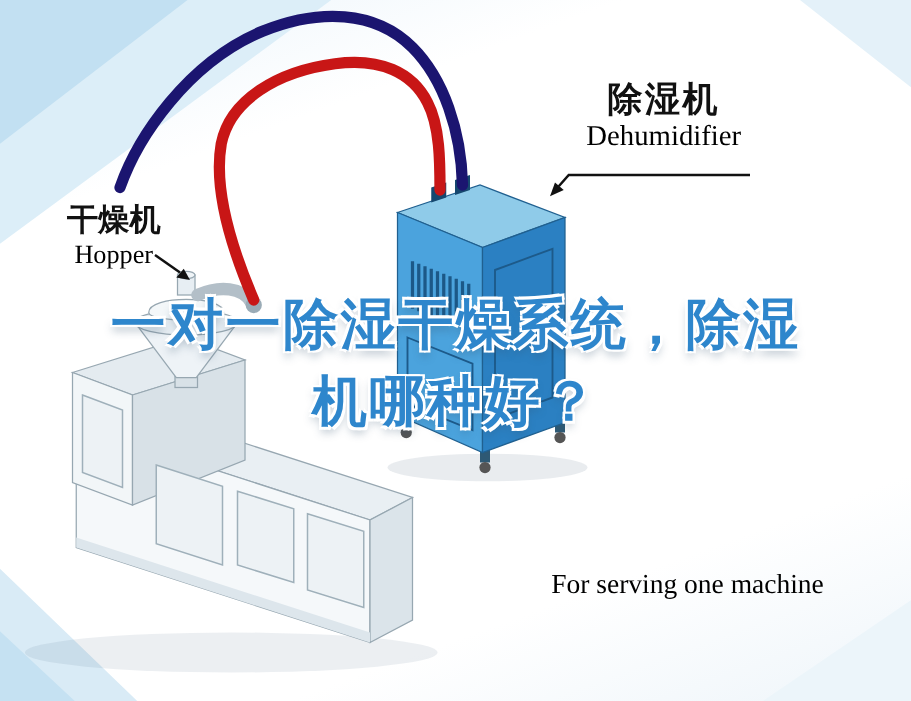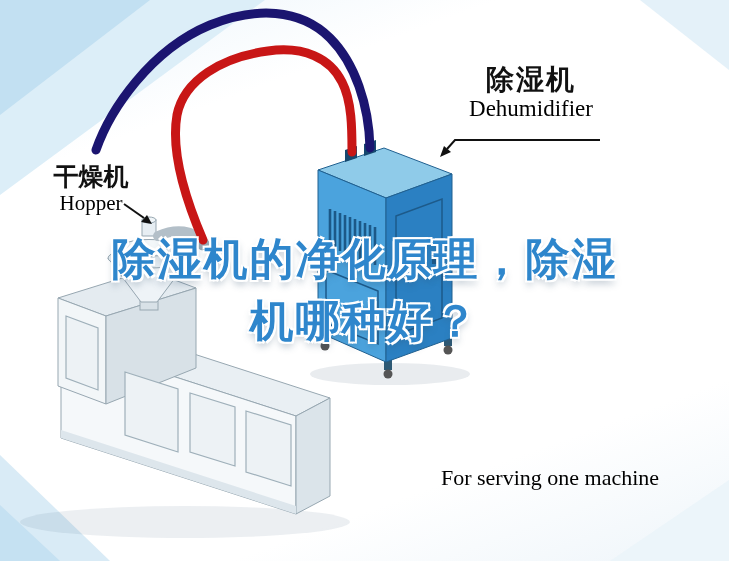--- a/index.html
+++ b/index.html
@@ -20,21 +20,21 @@
   #dehu-label .label-en{font-size:23px;}
   .main-title{
     position:absolute;left:0;right:0;text-align:center;
     color:#2e86cc;font-weight:800;letter-spacing:2px;
     text-shadow:-2px -2px 0 #fff,2px -2px 0 #fff,-2px 2px 0 #fff,2px 2px 0 #fff,0 5px 7px rgba(50,80,110,.35);
   }
   #title-line1{top:230px;font-size:44px;}
   #title-line2{top:292px;font-size:44px;}
   #caption{position:absolute;right:34px;top:448px;width:290px;text-align:center;}
   #caption .caption-cn{font-size:29px;font-weight:bold;color:#3d3d3d;letter-spacing:1px;}
-  #caption .caption-en{font-family:"Liberation Serif",serif;font-size:22px;color:#000;margin-top:17px;}
+  #caption .caption-en{font-family:"Liberation Serif",serif;font-size:22px;color:#000;margin-top:6px;}
 </style>
 </head>
 <body>
 
 <div class="canvas">
 
   <svg class="illustration" width="729" height="561" viewBox="0 0 729 561">
 
     <g>
       <polygon points="0,0 265,0 0,195" fill="#dceef8"></polygon>
@@ -132,20 +132,20 @@
   <div class="label-block" id="dehu-label">
     <div class="label-cn">除湿机</div>
     <div class="label-en">Dehumidifier</div>
   </div>
 
   <div class="label-block" id="dryer-label">
     <div class="label-cn">干燥机</div>
     <div class="label-en">Hopper</div>
   </div>
 
-  <div class="main-title" id="title-line1">除湿机的净化原理，除湿</div>
+  <div class="main-title" id="title-line1">一对一除湿干燥系统，除湿</div>
   <div class="main-title" id="title-line2">机哪种好？</div>
 
   <div id="caption">
     <div class="caption-en">For serving one machine</div>
   </div>
 
 </div>
 
 </body></html>

